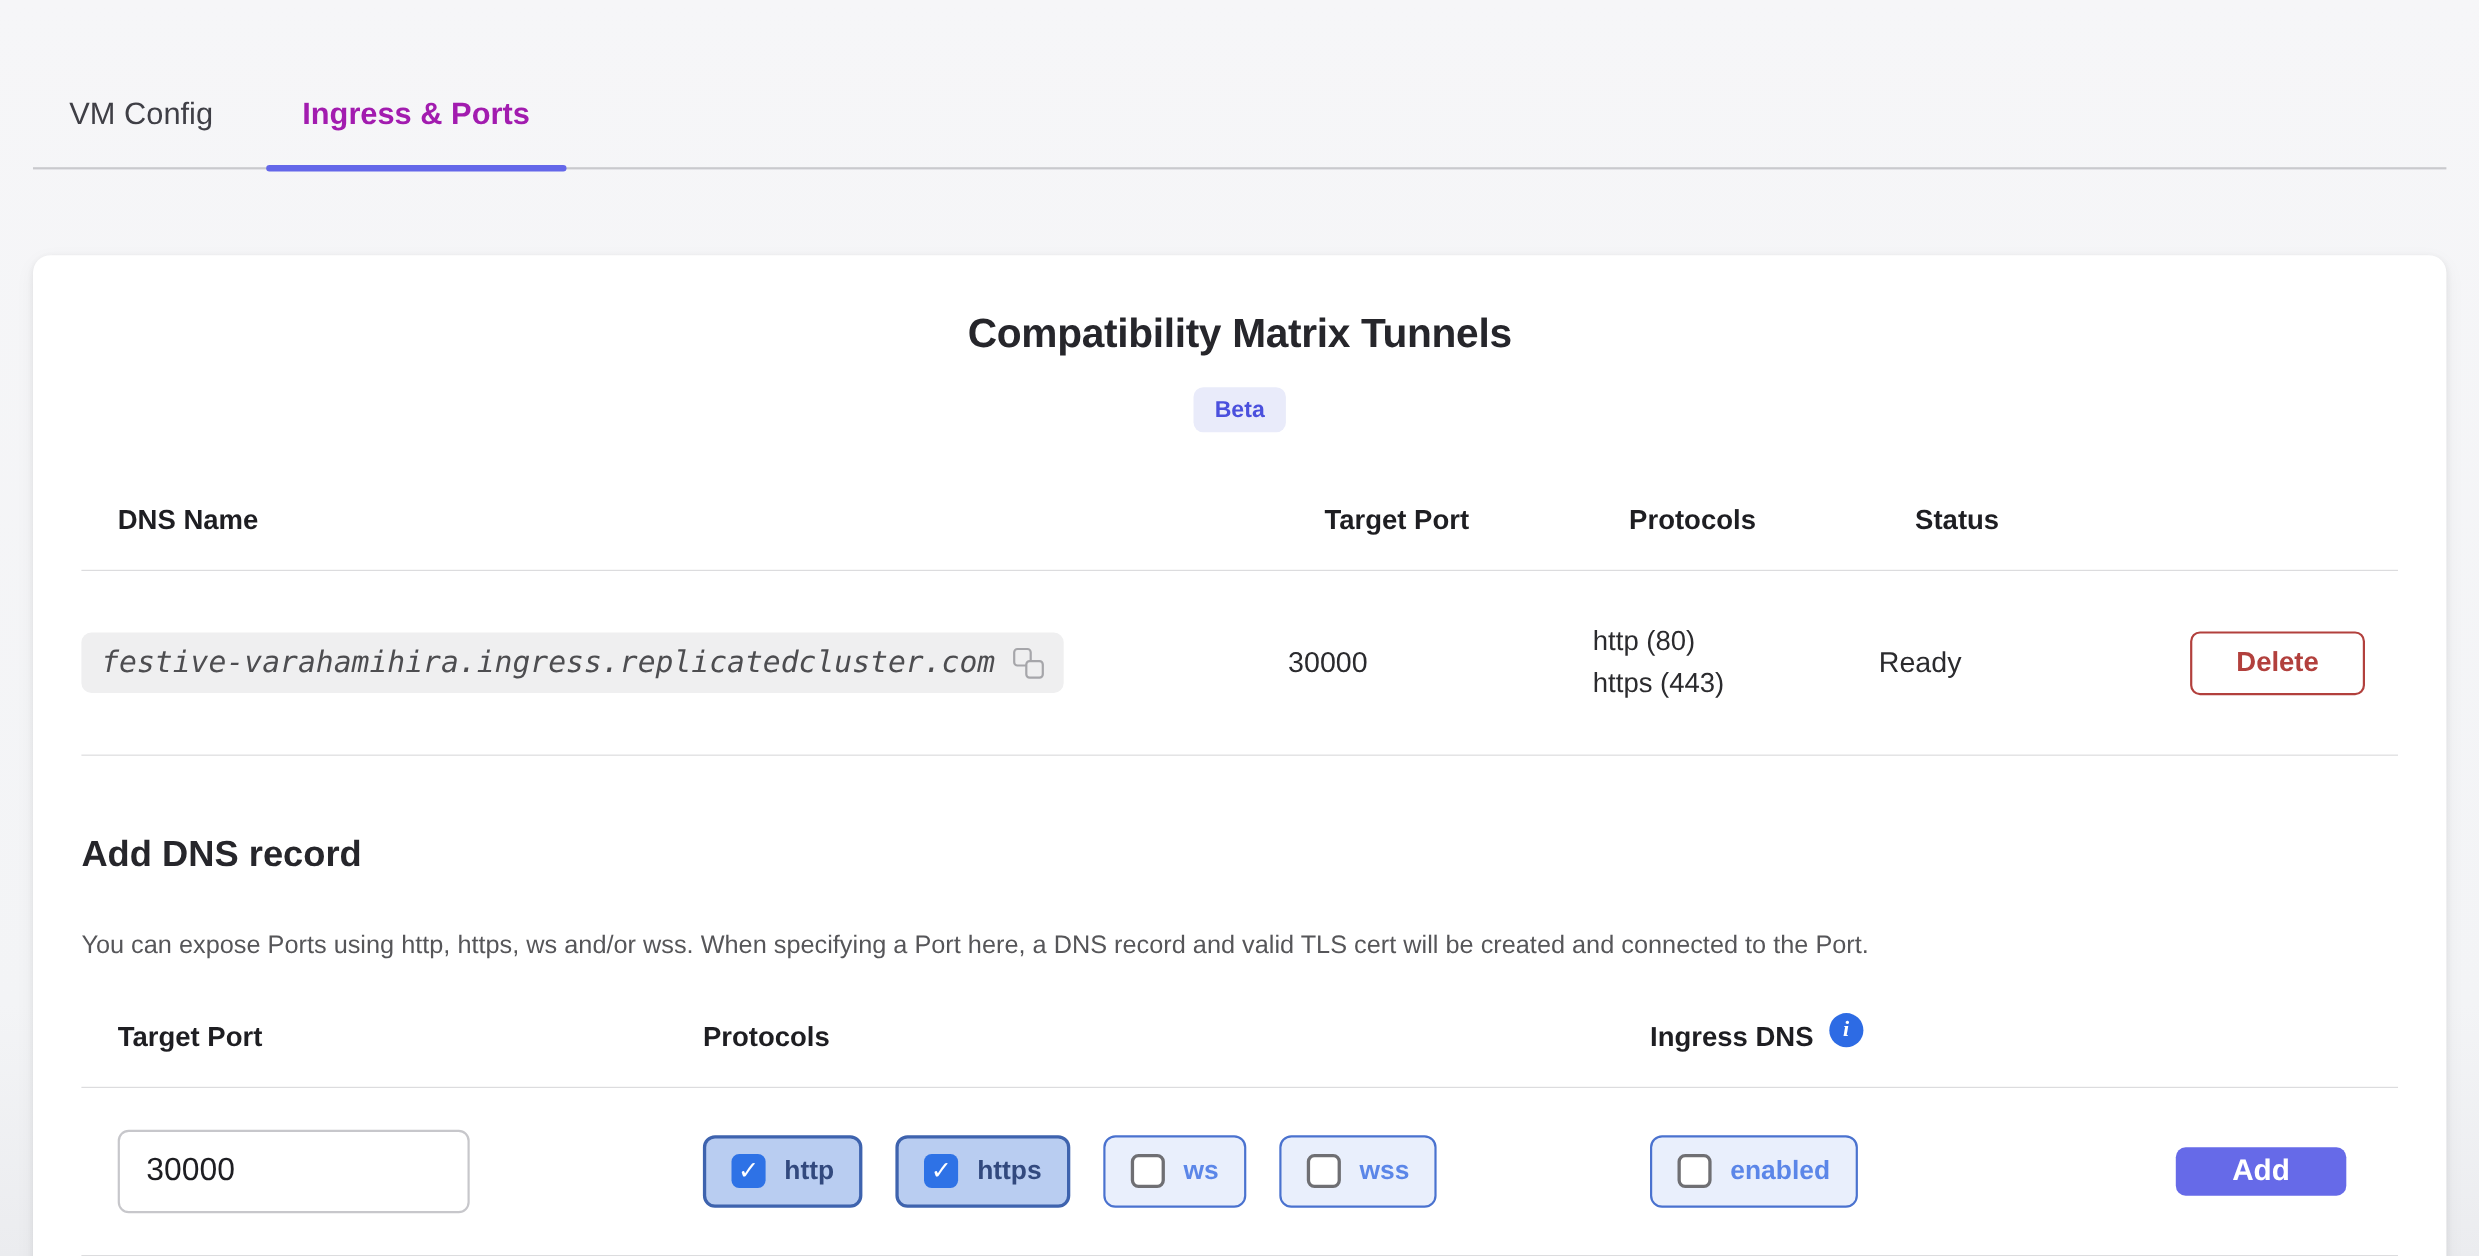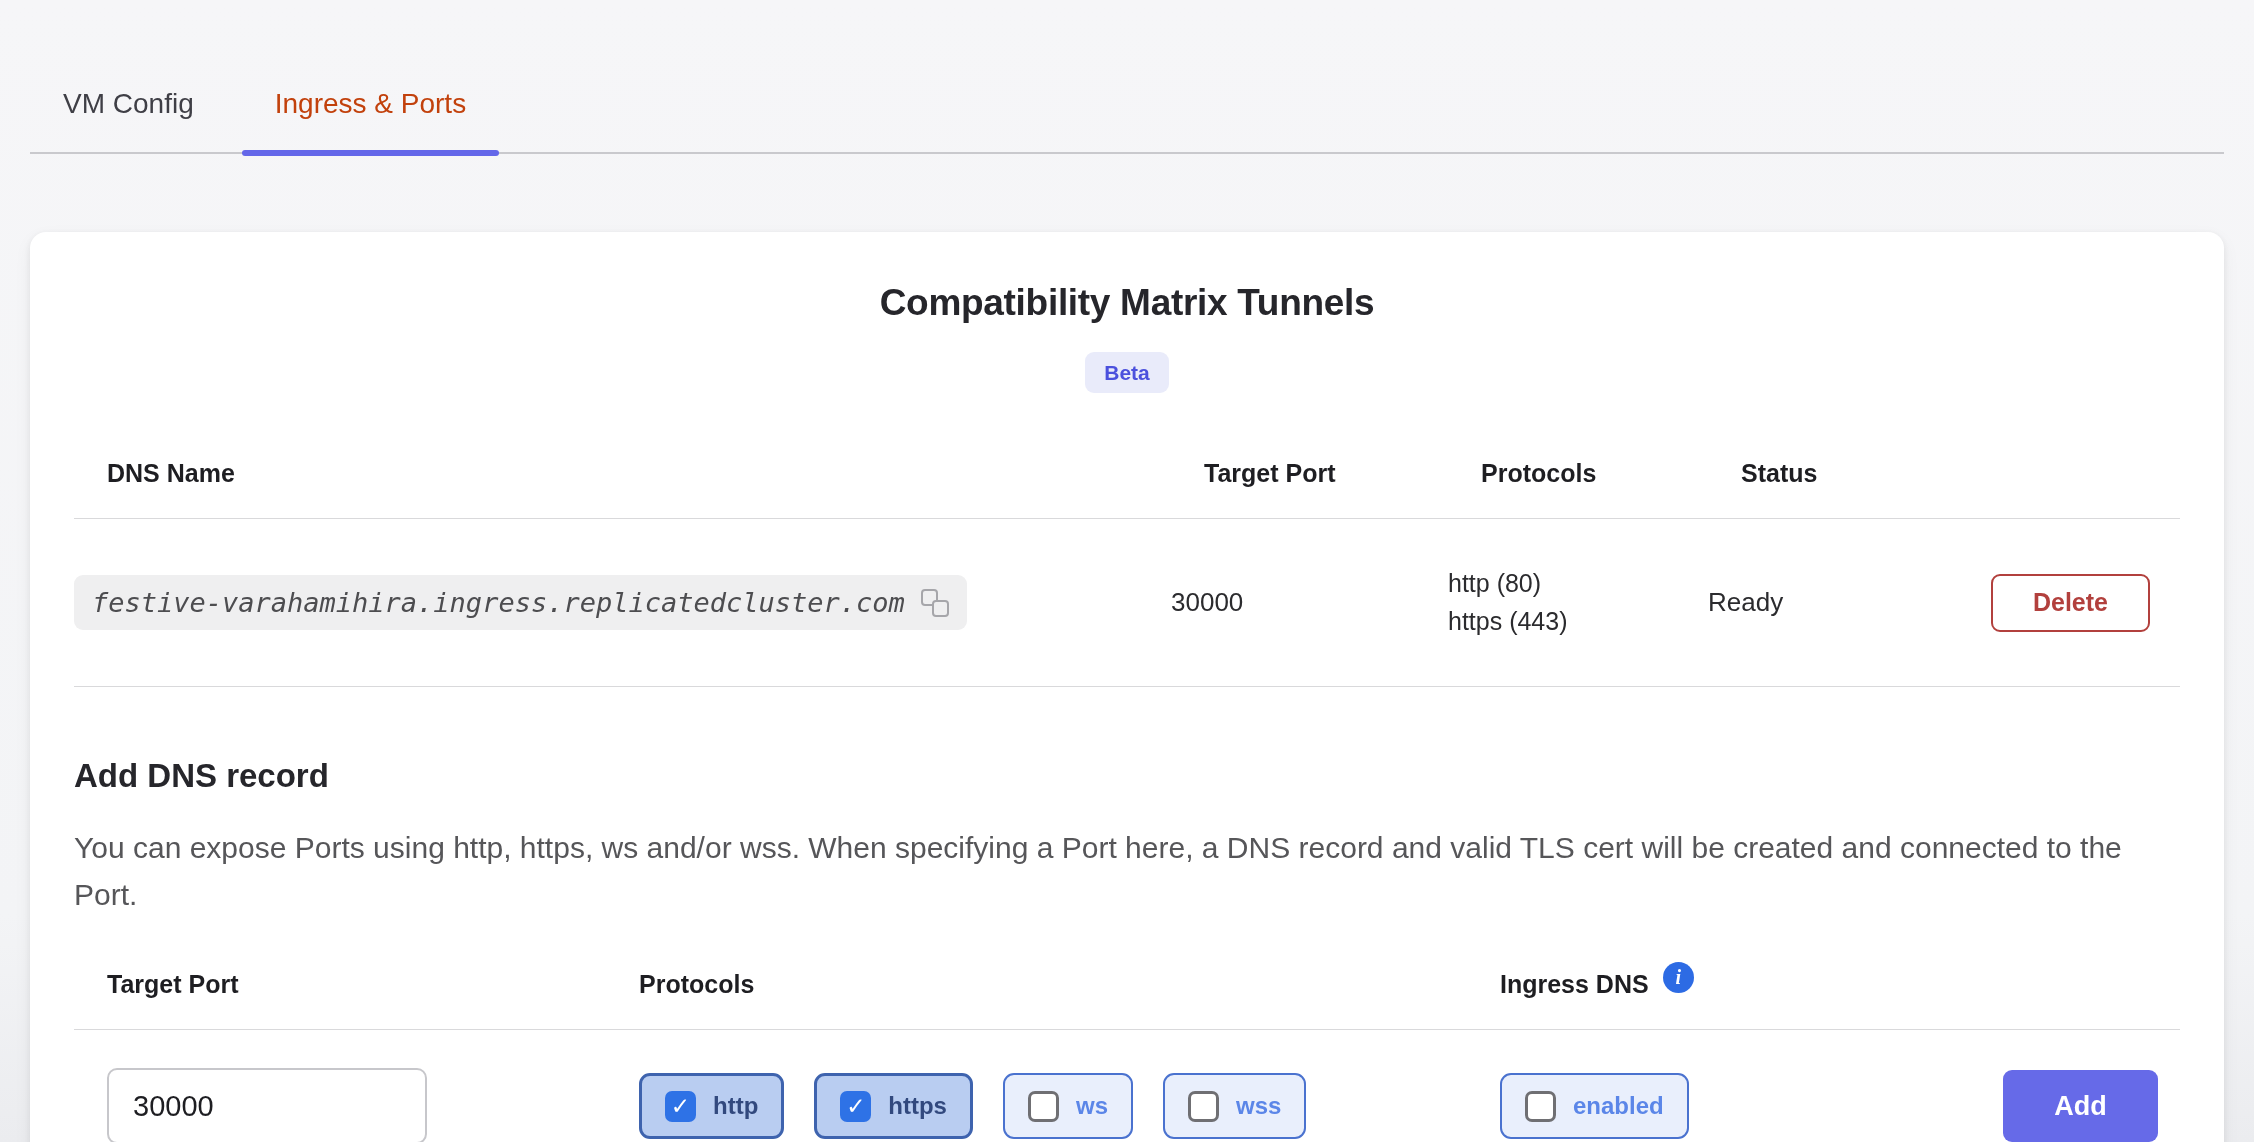--- a/index.html
+++ b/index.html
@@ -10,21 +10,21 @@
     color:#2b2b2e;
   }
 
   
   .tabs { display:flex; margin:88px 30px 0 30px; border-bottom:2px solid #c9c9cd; }
   .tab {
     font-size:28px; padding:0 33px 32px 33px; position:relative;
     color:#3f3f46; cursor:pointer; white-space:nowrap;
   }
   .tab + .tab { margin-left:15px; }
-  .tab.active { color:#c2410c; font-weight:400; }
+  .tab.active { color:#a21caf; font-weight:700; }
   .tab.active::after {
     content:""; position:absolute; left:0; right:0; bottom:-4px;
     height:6px; background:#6467e9; border-radius:3px;
   }
 
   
   .card {
     margin:78px 30px 0 30px; background:#ffffff; border-radius:16px;
     box-shadow:0 2px 6px rgba(25,25,35,.07), 0 6px 18px rgba(25,25,35,.05);
     padding:50px 44px 46px 44px;
@@ -65,21 +65,21 @@
   .proto-line { font-size:25px; color:#2b2b2e; line-height:1.5; }
   .delete-btn {
     justify-self:end; margin-right:30px; width:159px; height:58px;
     background:#fff; border:2.5px solid #b2403d; color:#b2403d;
     border-radius:9px; font-size:25px; font-weight:700;
     font-family:inherit; cursor:pointer;
   }
 
   
   .add-heading { margin-top:70px; font-size:33px; font-weight:600; color:#26262b; }
-  .add-desc { margin-top:30px; font-size:30px; color:#565659; line-height:1.55; max-width:2110px; }
+  .add-desc { margin-top:46px; font-size:23px; color:#565659; line-height:1.55; max-width:2110px; }
 
   .form-grid {
     display:grid; padding-left:33px;
     grid-template-columns:532px 861px 474px 1fr;
     align-items:center;
   }
   .form-labels { margin-top:52px; padding-bottom:30px; border-bottom:1px solid #d9d9db; }
   .form-labels .fl { font-size:25px; font-weight:700; color:#1e1e22; display:flex; align-items:flex-start; gap:14px; }
   .info-icon {
     width:31px; height:31px; border-radius:50%; background:#2d6be4; color:#fff;
@@ -97,21 +97,21 @@
     display:inline-flex; align-items:center; gap:17px; height:66px; padding:0 23px;
     border-radius:11px; font-size:24px; font-weight:700; cursor:pointer; user-select:none;
   }
   .check-pill.checked { background:#b9cdf1; border:3px solid #3e63ae; color:#32497e; }
   .check-pill.unchecked { background:#e9effc; border:2.5px solid #4a72cf; color:#5b86e8; }
   .cbx { width:31px; height:31px; border-radius:7px; display:flex; align-items:center; justify-content:center; }
   .cbx.on { background:#2e72e6; color:#fff; font-size:23px; font-weight:700; }
   .cbx.off { background:#fff; border:3px solid #6f6f73; }
 
   .add-btn {
-    justify-self:end; margin-right:22px; width:155px; height:72px;
+    justify-self:end; margin-right:47px; width:155px; height:44px;
     background:#666ae8; border:none; border-radius:9px; color:#fff;
     font-size:27px; font-weight:700; font-family:inherit; cursor:pointer;
   }
 
   .bottom-divider { margin-top:38px; border-top:1px solid #d9d9db; height:1px; }
 </style>
 </head>
 <body>
 
 <nav class="tabs">

